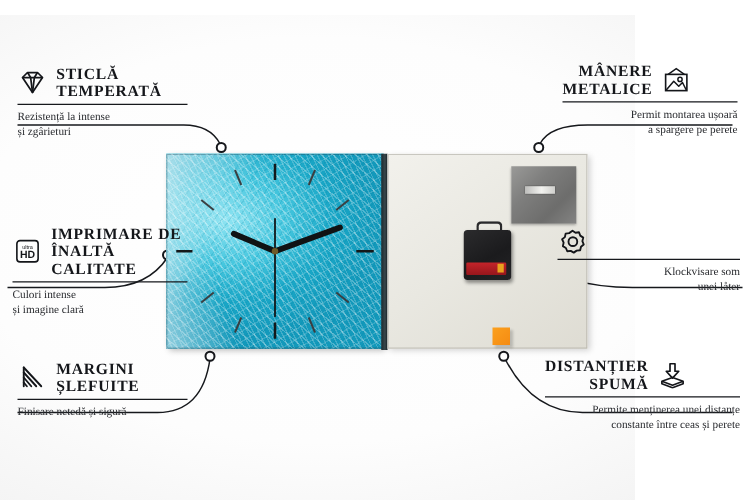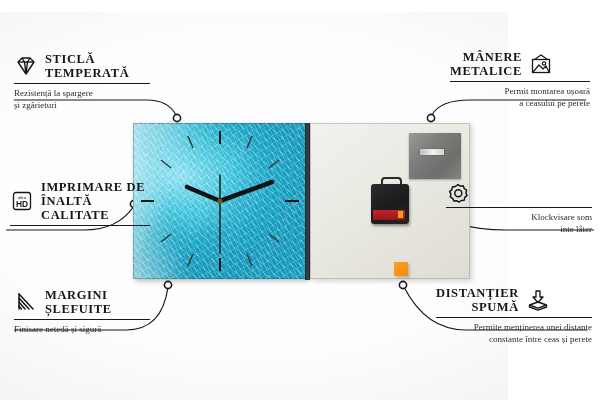--- a/index.html
+++ b/index.html
@@ -190,35 +190,37 @@
           <path d="M4,7 L8,3 L16,3 L20,7 L12,19 Z"></path>
           <path d="M4,7 L20,7"></path>
             <path d="M8,3 L10.5,7 L12,19"></path>
             <path d="M16,3 L13.5,7 L12,19"></path>
         </g>
       </svg>
       <div class="co-title">STICLĂ
 TEMPERATĂ</div>
     </div>
     <div class="co-rule"></div>
-    <div class="co-sub">Rezistență la spargere
+    <div class="co-sub">Rezistență la intense
 și zgârieturi</div>
   </div>
 
   <div class="callout left" id="callout-print">
     <div class="co-head">
       <svg class="ico" viewBox="0 0 24 22">
         <rect x="3.5" y="2.5" width="17" height="17" rx="2.5" fill="none" stroke="#14161a" stroke-width="1.3"></rect>
         <text x="12" y="9.3" text-anchor="middle" font-family="Liberation Sans, sans-serif" font-size="4.4" fill="#14161a">ultra</text>
         <text x="12" y="16.6" text-anchor="middle" font-family="Liberation Sans, sans-serif" font-size="8.4" font-weight="bold" fill="#14161a">HD</text>
       </svg>
       <div class="co-title">IMPRIMARE DE
 ÎNALTĂ CALITATE</div>
     </div>
     <div class="co-rule"></div>
+    <div class="co-sub">Culori intense
+și imagine clară</div>
   </div>
 
   <div class="callout left" id="callout-edges">
     <div class="co-head">
       <svg class="ico" viewBox="0 0 24 22">
         <g stroke="#14161a" stroke-width="1.5" stroke-linecap="round">
           <line x1="5" y1="3" x2="19" y2="18"></line>
           <line x1="5" y1="7" x2="15" y2="18"></line>
           <line x1="5" y1="11" x2="11" y2="18"></line>
           <line x1="5" y1="15" x2="7.5" y2="18"></line>
@@ -238,37 +240,37 @@
 METALICE</div>
       <svg class="ico" viewBox="0 0 24 22">
         <rect x="3.5" y="6.5" width="17" height="13" fill="none" stroke="#14161a" stroke-width="1.3"></rect>
         <path d="M4,19 L10,12 L14,16 L17,13 L20,19" fill="none" stroke="#14161a" stroke-width="1.2" stroke-linejoin="round"></path>
         <circle cx="15" cy="10.5" r="1.7" fill="none" stroke="#14161a" stroke-width="1.2"></circle>
         <path d="M5.5,6.5 L12,2 L18.5,6.5" fill="none" stroke="#14161a" stroke-width="1.2"></path>
       </svg>
     </div>
     <div class="co-rule"></div>
     <div class="co-sub">Permit montarea ușoară
-a ceasului pe perete</div>
+a spargere pe perete</div>
   </div>
 
   <div class="callout right" id="callout-mechanism">
     <div class="co-head">
       <svg class="ico" viewBox="0 0 24 22">
         <g fill="none" stroke="#14161a" stroke-width="1.5" stroke-linejoin="round">
           <path d="M12,2.6 L14.4,4.2 L17.2,3.8 L18.2,6.5 L20.6,8.1 L19.9,10.9 L21,13.6 L18.8,15.4
                    L18.1,18.2 L15.3,18.5 L13,20.1 L10.6,18.7 L7.8,19 L6.7,16.4 L4.3,14.9 L4.9,12.1
                    L3.7,9.4 L5.9,7.7 L6.5,4.9 L9.3,4.5 Z"></path>
           <circle cx="12.3" cy="11.3" r="3.5"></circle>
         </g>
       </svg>
     </div>
     <div class="co-rule"></div>
     <div class="co-sub">Klockvisare som
-inte låter</div>
+unei låter</div>
   </div>
 
   <div class="callout right" id="callout-spacer">
     <div class="co-head">
       <div class="co-title">DISTANȚIER
 SPUMĂ</div>
       <svg class="ico" viewBox="0 0 24 22">
         <g fill="none" stroke="#14161a" stroke-width="1.35" stroke-linejoin="round">
           <path d="M10,2 L14,2 L14,8 L17,8 L12,13.5 L7,8 L10,8 Z"></path>
           <path d="M12,13 L20.5,16 L12,19.2 L3.5,16 Z"></path>

